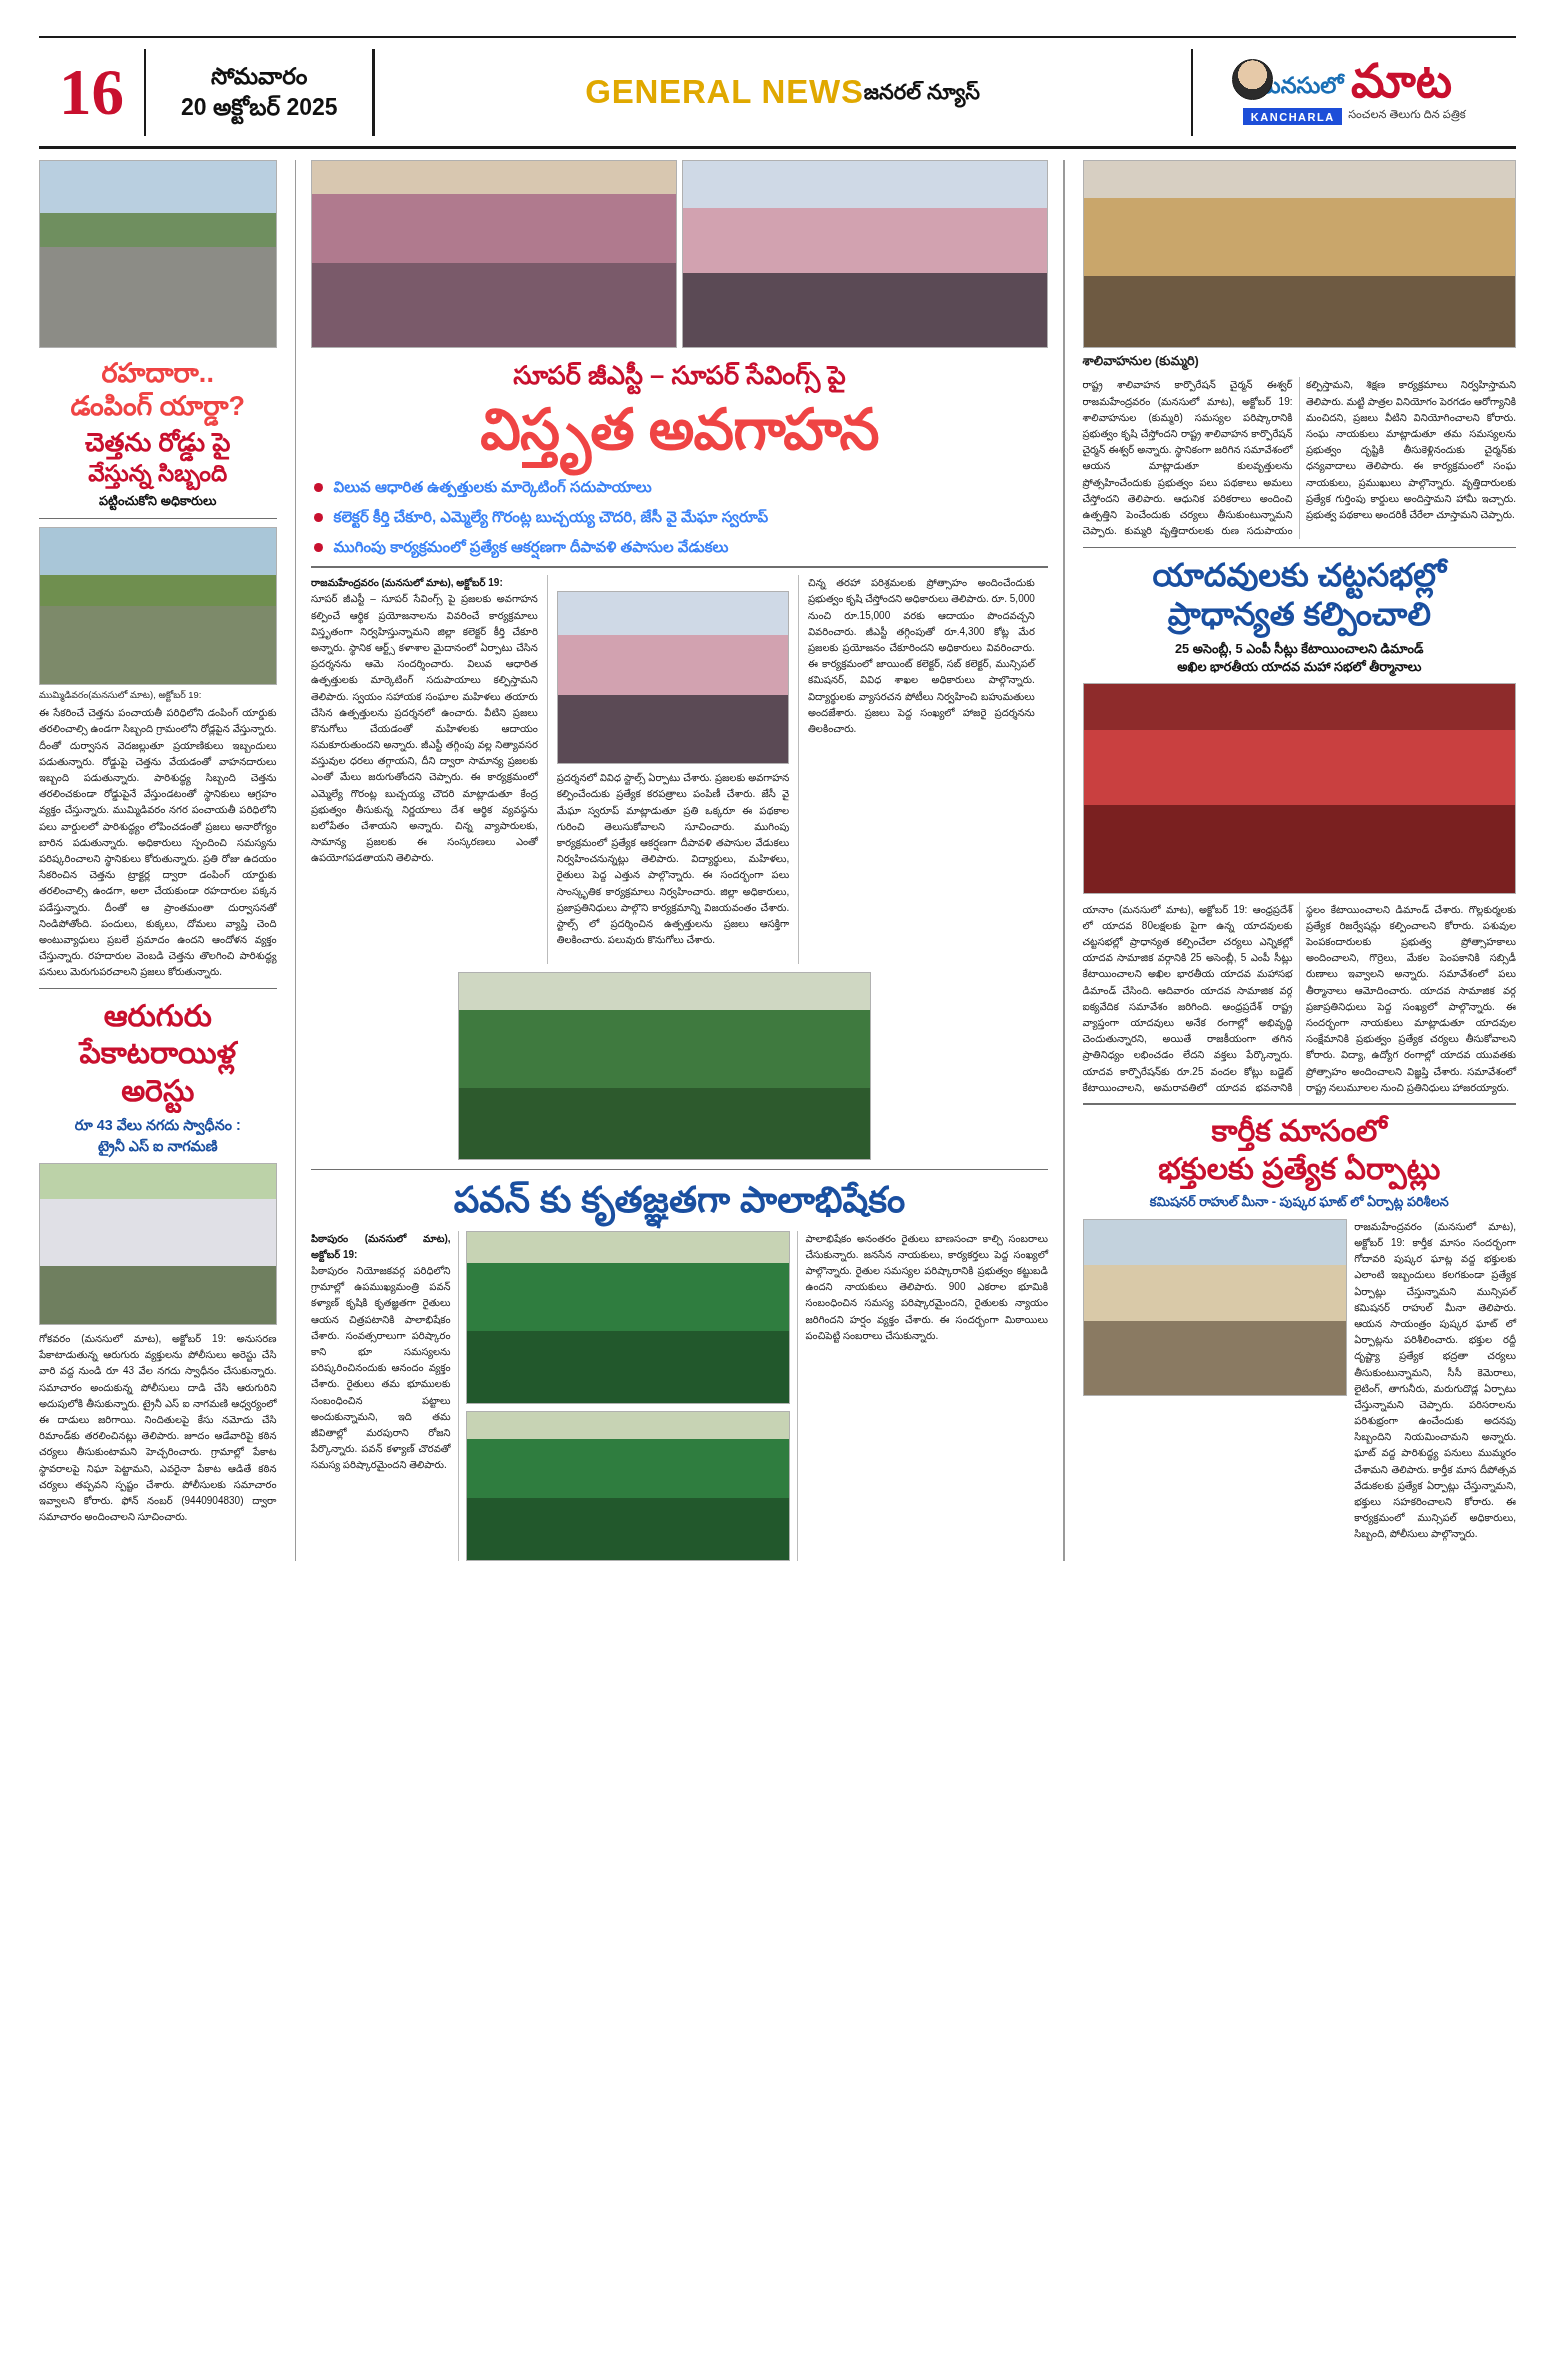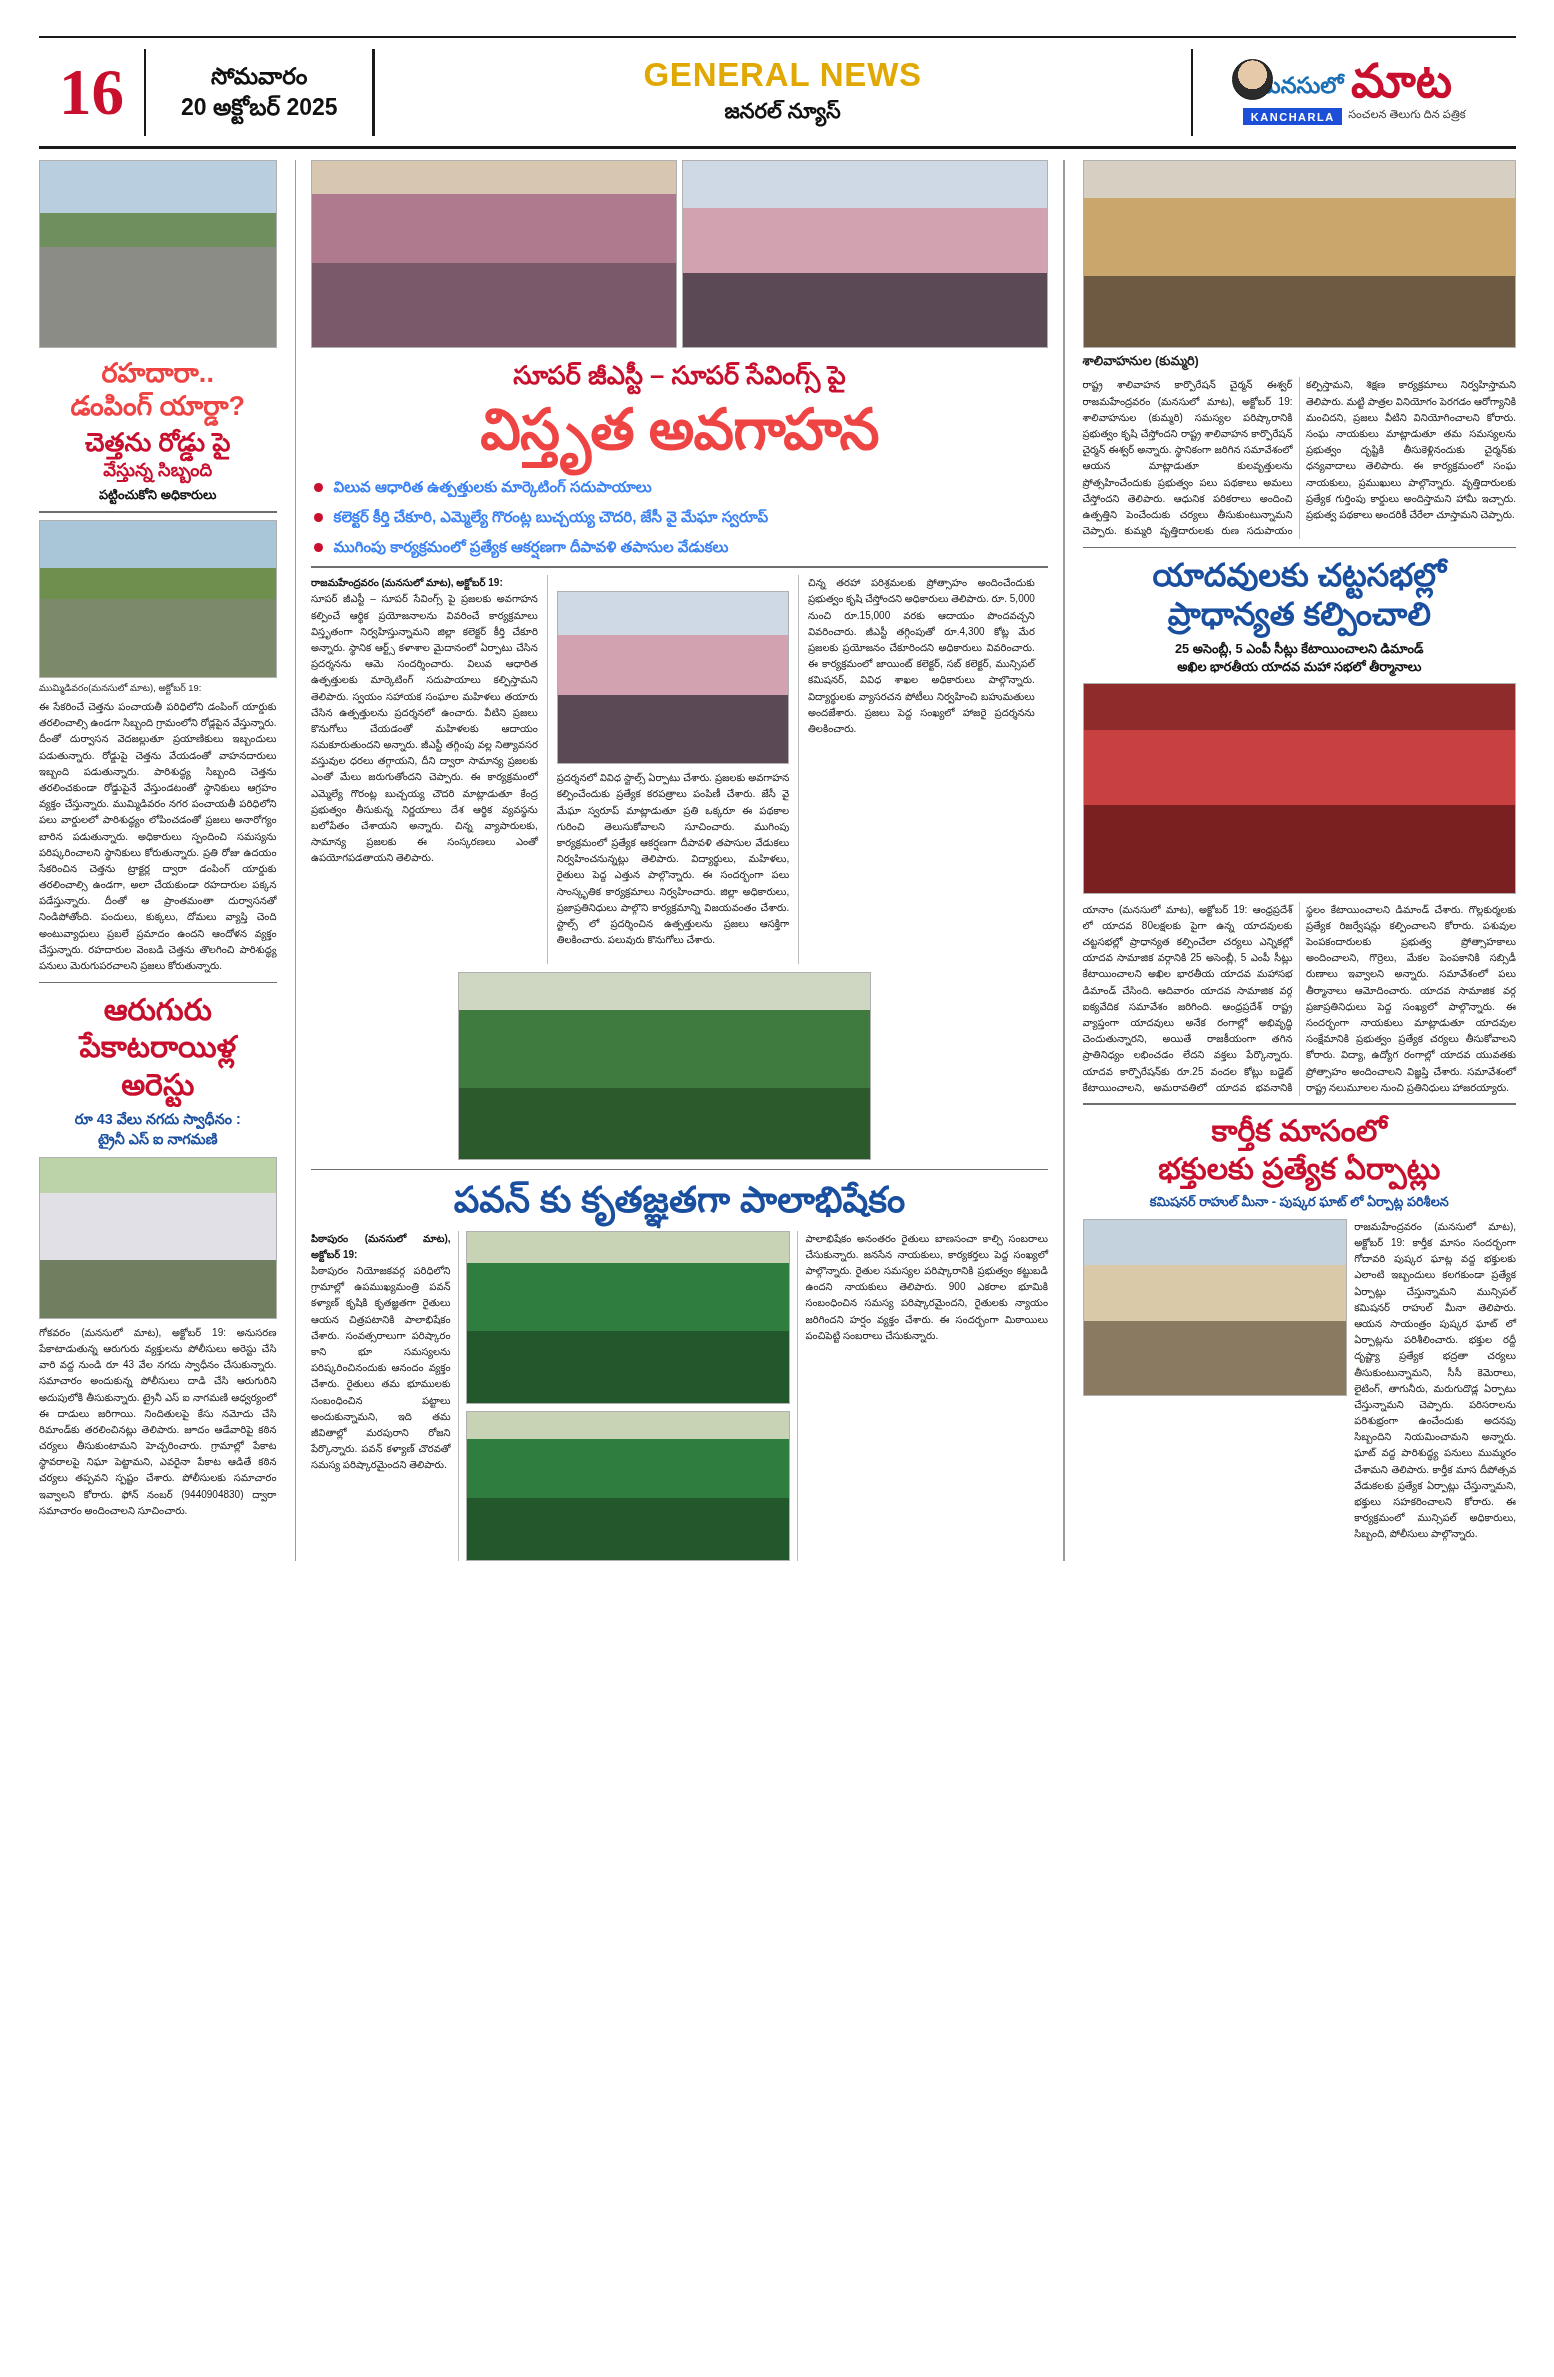--- a/index.html
+++ b/index.html
@@ -36,21 +36,21 @@
     font-family: "Liberation Serif", serif;
   }
   .mh-divider { width:2.3px; background:#1a1a1a; margin:10.5px 0; }
   .mh-date {
     width: 226px;
     display:flex; flex-direction:column; align-items:center; justify-content:center;
     font-size: 23px; font-weight:bold; line-height:1.35; color:#111;
   }
   .mh-center {
     flex: 1;
-    display:flex; flex-direction:column; align-items:center; justify-content:center;text-align:center;
+    display:flex; flex-direction:row; align-items:center; justify-content:center;text-align:center;
   }
   .mh-center .eng {
     color:#e0a800; font-size:33px; font-weight:bold; letter-spacing:0.8px;
     font-family:"Liberation Sans", sans-serif;
   }
   .mh-center .tel { font-size:21px; font-weight:bold; color:#111; margin-top:4.5px;}
   .mh-logo {
     width: 323px;
     display:flex; flex-direction:column; align-items:center; justify-content:center;
     position:relative;
@@ -187,21 +187,21 @@
 
   <div class="content">
 
     <div class="col col-1">
       <div class="photo ph-road" style="height:188px"></div>
 
       <div style="margin-top:9px">
         <div class="headline-black" style="font-size:27px">రహదారా..</div>
         <div class="headline-black" style="font-size:27px">డంపింగ్ యార్డా?</div>
         <div class="headline-red" style="font-size:25.6px;margin-top:3px">చెత్తను రోడ్డు పై</div>
-        <div class="headline-red" style="font-size:18px">వేస్తున్న సిబ్బంది</div>
+        <div class="headline-red" style="font-size:23px">వేస్తున్న సిబ్బంది</div>
         <div class="subhead" style="margin-top:4.5px">పట్టించుకోని అధికారులు</div>
       </div>
 
       <div class="rule"></div>
 
       <div class="photo ph-tanker" style="height:158px"></div>
       <div class="caption">ముమ్మిడివరం(మనసులో మాట), అక్టోబర్ 19:</div>
 
       <div class="body-te" style="margin-top:4.5px">ఈ సేకరించే చెత్తను పంచాయతీ పరిధిలోని డంపింగ్ యార్డుకు తరలించాల్సి ఉండగా సిబ్బంది గ్రామంలోని రోడ్లపైన వేస్తున్నారు. దీంతో దుర్వాసన వెదజల్లుతూ ప్రయాణికులు ఇబ్బందులు పడుతున్నారు. రోడ్డుపై చెత్తను వేయడంతో వాహనదారులు ఇబ్బంది పడుతున్నారు. పారిశుద్ధ్య సిబ్బంది చెత్తను తరలించకుండా రోడ్డుపైనే వేస్తుండటంతో స్థానికులు ఆగ్రహం వ్యక్తం చేస్తున్నారు. ముమ్మిడివరం నగర పంచాయతీ పరిధిలోని పలు వార్డులలో పారిశుద్ధ్యం లోపించడంతో ప్రజలు అనారోగ్యం బారిన పడుతున్నారు. అధికారులు స్పందించి సమస్యను పరిష్కరించాలని స్థానికులు కోరుతున్నారు. ప్రతి రోజు ఉదయం సేకరించిన చెత్తను ట్రాక్టర్ల ద్వారా డంపింగ్ యార్డుకు తరలించాల్సి ఉండగా, అలా చేయకుండా రహదారుల పక్కన పడేస్తున్నారు. దీంతో ఆ ప్రాంతమంతా దుర్వాసనతో నిండిపోతోంది. పందులు, కుక్కలు, దోమలు వ్యాప్తి చెంది అంటువ్యాధులు ప్రబలే ప్రమాదం ఉందని ఆందోళన వ్యక్తం చేస్తున్నారు. రహదారుల వెంబడి చెత్తను తొలగించి పారిశుద్ధ్య పనులు మెరుగుపరచాలని ప్రజలు కోరుతున్నారు.</div>
 

